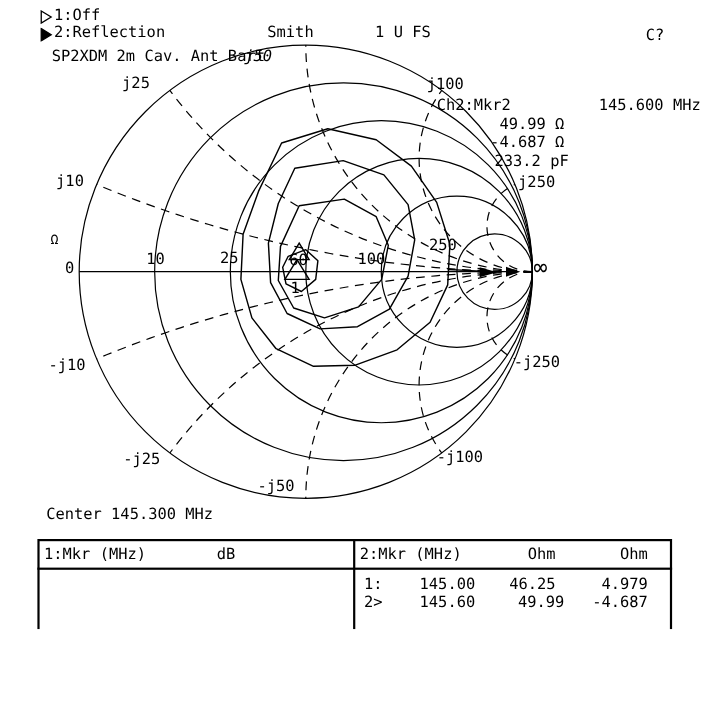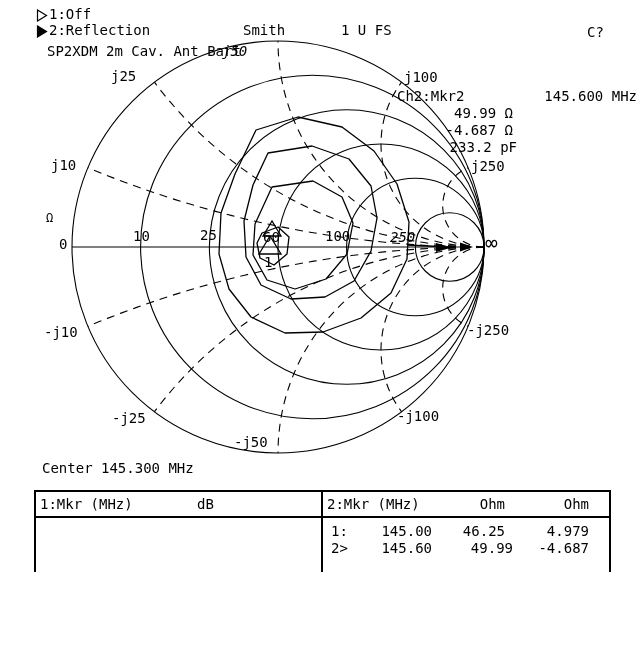--- a/index.html
+++ b/index.html
@@ -76,31 +76,31 @@
   <div class="t" style="left:47px;top:44px;">SP2XDM 2m Cav. Ant Bart</div>
 
   <div class="t" style="left:397px;top:89px;">Ch2:Mkr2</div>
   <div class="t r" style="left:504px;top:89px;width:133px;text-align:right;">145.600 MHz</div>
   <div class="t r" style="left:400px;top:106px;width:113px;">49.99 Ω</div>
   <div class="t r" style="left:400px;top:123px;width:113px;">-4.687 Ω</div>
   <div class="t r" style="left:400px;top:140px;width:117px;">233.2 pF</div>
 
   <div class="t" style="left:222px;top:44px;font-style:italic;">j50</div>
   <div class="t" style="left:111px;top:69px;">j25</div>
-  <div class="t" style="left:404px;top:70px;">j100</div>
+  <div class="t" style="left:388px;top:70px;">j100</div>
   <div class="t" style="left:51px;top:158px;">j10</div>
   <div class="t" style="left:471px;top:159px;">j250</div>
   <div class="t" style="left:46px;top:211px;font-size:12px;">Ω</div>
   <div class="t" style="left:59px;top:237px;">0</div>
   <div class="t big" style="left:485px;top:233px;">∞</div>
   <div class="t" style="left:133px;top:229px;">10</div>
   <div class="t" style="left:200px;top:228px;">25</div>
   <div class="t" style="left:263px;top:230px;">60</div>
   <div class="t" style="left:325px;top:229px;">100</div>
-  <div class="t" style="left:390px;top:230px;font-style:italic;">250</div>
+  <div class="t" style="left:390px;top:216px;">250</div>
   <div class="t" style="left:44px;top:325px;">-j10</div>
   <div class="t" style="left:112px;top:411px;">-j25</div>
   <div class="t" style="left:234px;top:435px;">-j50</div>
   <div class="t" style="left:397px;top:409px;">-j100</div>
   <div class="t" style="left:467px;top:323px;">-j250</div>
   <div class="t" style="left:264px;top:255px;">1</div>
 
   <div class="t" style="left:42px;top:461px;">Center 145.300 MHz</div>
 
   <div class="box" style="left:34px;top:490px;width:577px;height:166px;"></div>

